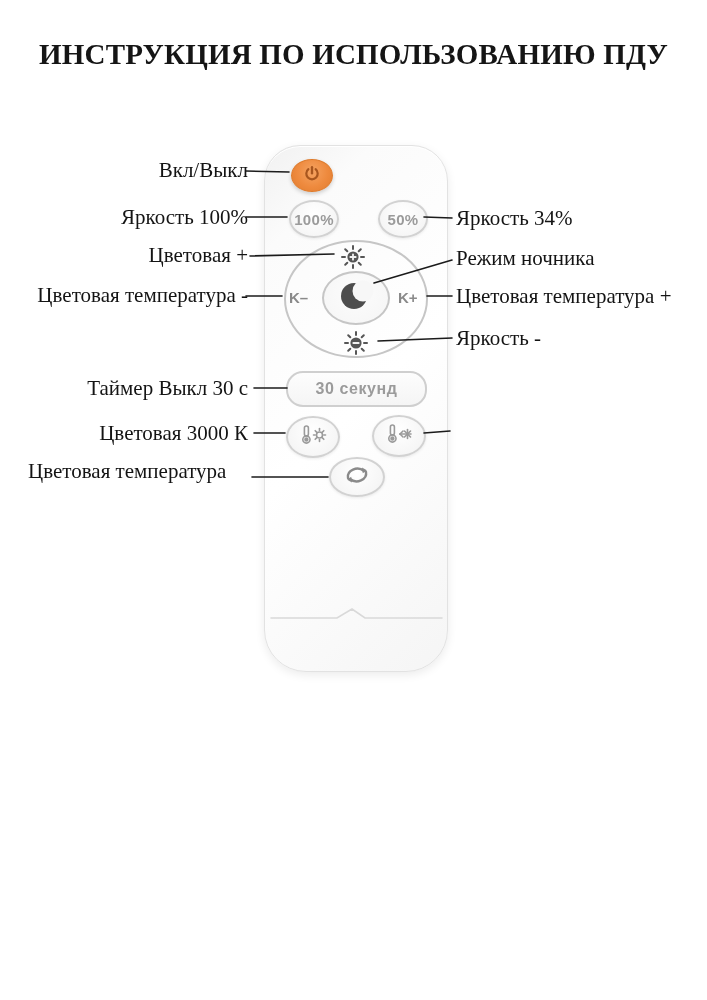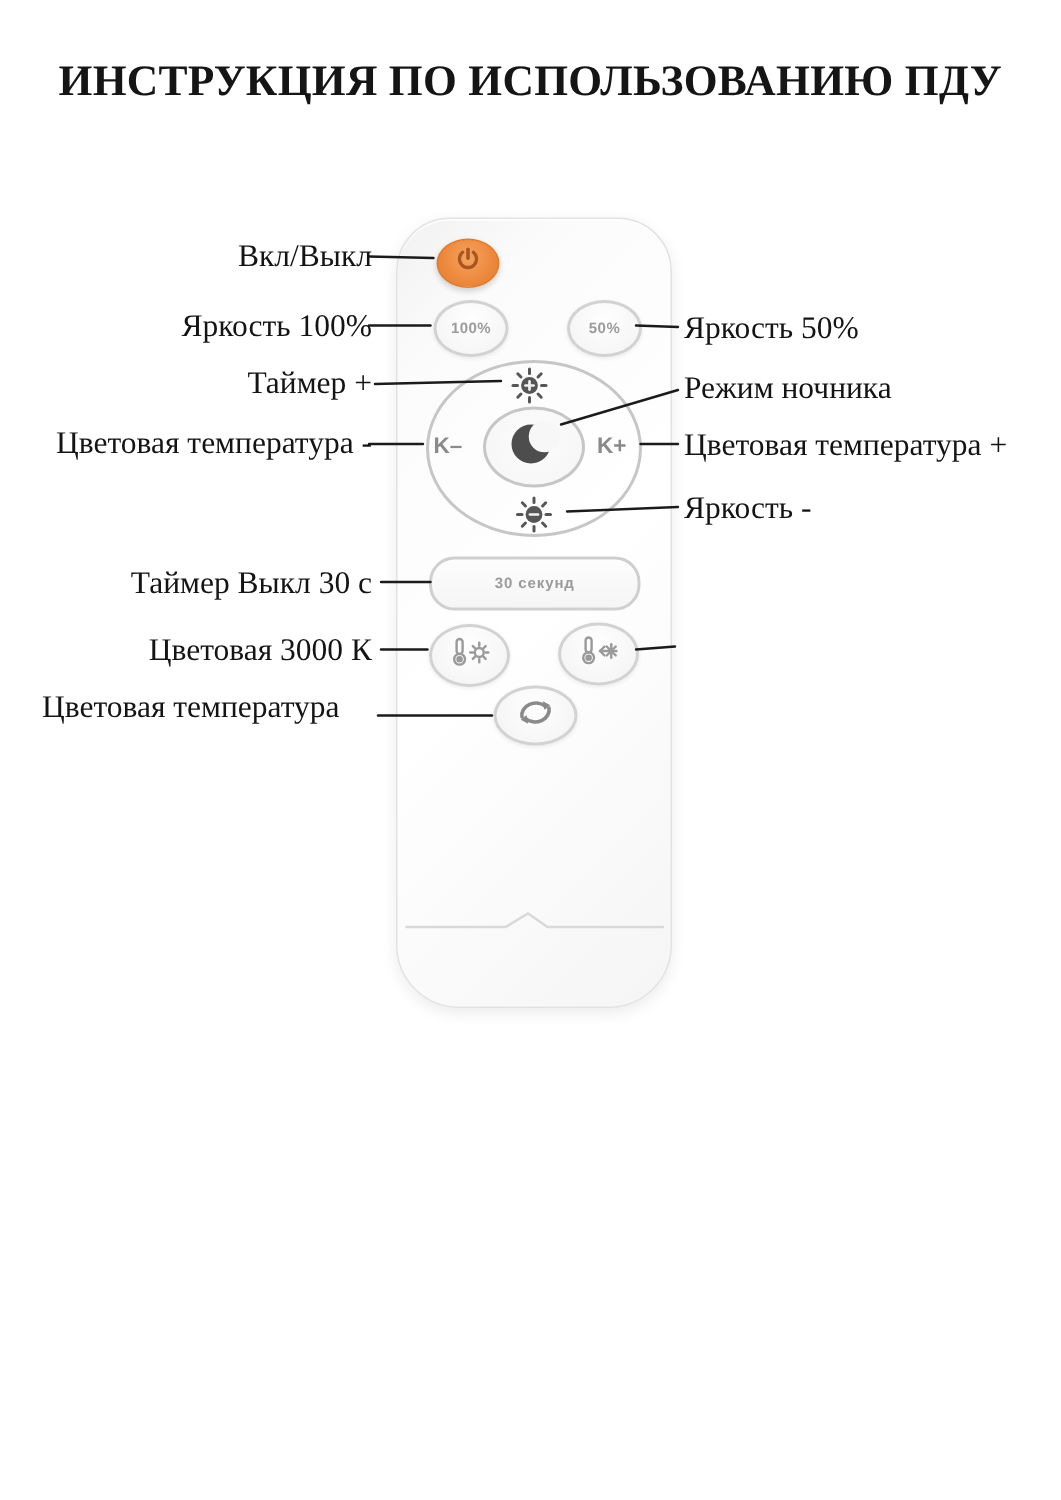--- a/index.html
+++ b/index.html
@@ -33,21 +33,21 @@
     font-family:"Liberation Sans", sans-serif;
   }
   .btn-power{
     left:26px;top:13px;width:40px;height:31px;
     background:radial-gradient(circle at 50% 38%,#f5a361 0%,#ee8a3e 55%,#e07b2d 100%);
     border:1px solid #de7c2e;
     box-shadow:0 2px 4px rgba(0,0,0,0.18);
   }
   .btn-100{left:24px;top:54px;width:46px;height:34px;}
   .btn-50{left:113px;top:54px;width:46px;height:34px;}
-  .btn-label{font-size:10px;font-weight:bold;color:#9b9b9b;letter-spacing:0.3px;}
+  .btn-label{font-size:15px;font-weight:bold;color:#9b9b9b;letter-spacing:0.3px;}
   .nav-ring{
     position:absolute;left:19px;top:94px;width:140px;height:114px;
     border:2px solid #c6c6c6;border-radius:50%;
   }
   .btn-moon{
     left:57px;top:125px;width:64px;height:50px;
     border:2px solid #c6c6c6;
     background:radial-gradient(circle at 50% 40%,#fcfcfc 0%,#f5f5f5 100%);
     box-shadow:none;
   }
@@ -58,21 +58,21 @@
   .k-minus{left:24px;top:143px;}
   .k-plus{left:133px;top:143px;}
   .sun-icon{position:absolute;width:26px;height:26px;}
   .sun-plus{left:75px;top:98px;}
   .sun-minus{left:78px;top:184px;}
   .btn-pill{
     position:absolute;left:21px;top:225px;width:137px;height:32px;
     border:2px solid #cfcfcf;border-radius:17px;
     background:linear-gradient(#fdfdfd,#f5f5f5);
     display:flex;align-items:center;justify-content:center;
-    font-family:"Liberation Sans", sans-serif;font-size:10px;color:#9b9b9b;
+    font-family:"Liberation Sans", sans-serif;font-size:16px;color:#9b9b9b;
     font-weight:bold;letter-spacing:0.6px;
   }
   .btn-warm{left:21px;top:270px;width:50px;height:38px;}
   .btn-cold{left:107px;top:269px;width:50px;height:38px;}
   .btn-cycle{left:64px;top:311px;width:52px;height:36px;}
   .notch{position:absolute;left:2px;top:460px;width:178px;height:18px;}
   
   .lines{position:absolute;left:0;top:0;width:707px;height:1000px;pointer-events:none;}
 </style>
 </head>
@@ -227,26 +227,26 @@
       <line x1="378" y1="341" x2="452" y2="338"></line>
       <line x1="254" y1="388" x2="287" y2="388"></line>
       <line x1="254" y1="433" x2="285" y2="433"></line>
       <line x1="424" y1="433" x2="450" y2="431"></line>
       <line x1="252" y1="477" x2="328" y2="477"></line>
     </g>
   </svg>
 
   <div class="lbl left-col" style="top:158px">Вкл/Выкл</div>
   <div class="lbl left-col" style="top:205px">Яркость 100%</div>
-  <div class="lbl left-col" style="top:243px">Таймер +</div>
+  <div class="lbl left-col" style="top:243px">Цветовая +</div>
   <div class="lbl left-col" style="top:283px">Цветовая температура -</div>
   <div class="lbl left-col" style="top:376px">Таймер Выкл 30 с</div>
   <div class="lbl left-col" style="top:421px">Цветовая 3000 К</div>
   <div class="lbl two-line">
     <div>Цветовая температура</div>
   </div>
 
-  <div class="lbl right-col" style="top:206px">Яркость 50%</div>
+  <div class="lbl right-col" style="top:206px">Яркость 34%</div>
   <div class="lbl right-col" style="top:246px">Режим ночника</div>
   <div class="lbl right-col" style="top:284px">Цветовая температура +</div>
   <div class="lbl right-col" style="top:326px">Яркость -</div>
 
 </div>
 
 </body></html>

